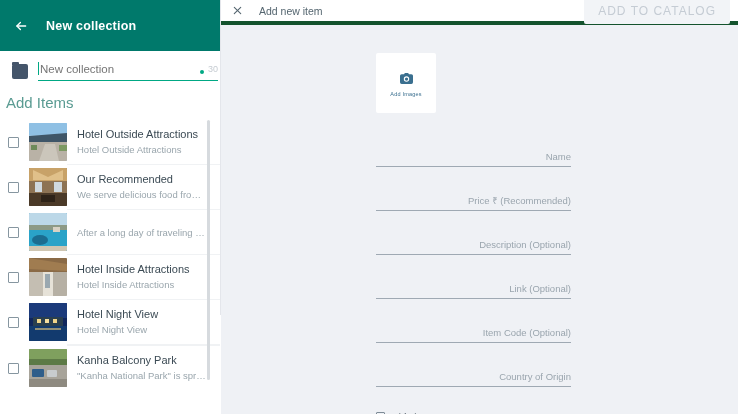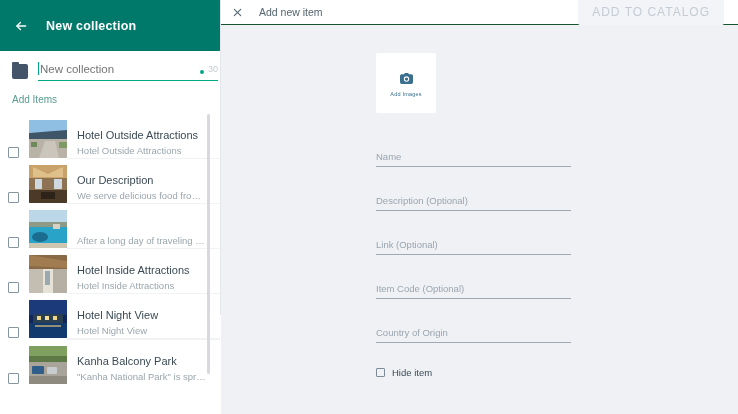--- a/index.html
+++ b/index.html
@@ -88,34 +88,34 @@
     display: flex; align-items: flex-end; gap: 4px;
     margin-left: 6px;
   }
   #counter-dot {
     width: 4px; height: 4px; border-radius: 50%;
     background: #00a884;
   }
   #counter-text { font-size: 9px; color: #c6ccd2; }
 
   #add-items-label {
-    font-size: 10px;
+    font-size: 15px;
     color: #5a9b92;
-    padding: 13px 0 9px 12px;
+    padding: 13px 0 9px 6px;
   }
 
   
   #item-list {
     position: relative;
     height: 308px;
     overflow: hidden;
   }
   .item-row {
     display: flex;
-    align-items: flex-end;
+    align-items: center;
     height: 44px;
     padding-left: 8px;
     cursor: pointer;
   }
   .item-row .checkbox {
     width: 11px; height: 11px;
     border: 1.3px solid #8696a0;
     border-radius: 1px;
     flex: 0 0 11px;
     margin-right: 10px;
@@ -167,22 +167,22 @@
     flex: 1;
     height: 414px;
     background: #eff1f5;
     position: relative;
   }
   #right-header {
     height: 25px;
     background: #ffffff;
     display: flex;
     align-items: center;
-    padding: 0 14px 0 10px;
-    border-bottom: 1px solid #14532d;
+    padding: 0 8px 0 10px;
+    border-bottom: 4px solid #14532d;
   }
   #close-icon {
     width: 12px; height: 12px;
     display: flex; align-items: center; justify-content: center;
     color: #54656f;
     cursor: pointer;
   }
   #right-header-title {
     font-size: 10.5px;
     color: #54656f;
@@ -235,20 +235,21 @@
   .field input {
     width: 100%;
     border: none;
     border-bottom: 1px solid #9fa9b3;
     outline: none;
     background: transparent;
     font-family: "Liberation Sans", sans-serif;
     font-size: 9.5px;
     color: #3b4a54;
     padding: 0 0 4px 0;
+    text-align: right;
   }
   .field input::placeholder { color: #9aa5ae; }
 
   #hide-item-block {
     margin-left: 155px;
     width: 200px;
     margin-top: 2px;
     display: flex;
     gap: 7px;
   }
@@ -327,21 +328,21 @@
             <rect y="0" width="38" height="13" fill="#c8a268"></rect>
             <path d="M4 2 L19 9 L34 2 L34 12 L4 12 Z" fill="#e0c08a"></path>
             <rect x="0" y="13" width="38" height="12" fill="#8d7354"></rect>
             <rect x="6" y="14" width="7" height="10" fill="#cfd8de"></rect>
             <rect x="25" y="14" width="8" height="10" fill="#cfd8de"></rect>
             <rect x="0" y="25" width="38" height="13" fill="#4b3a28"></rect>
             <rect x="12" y="27" width="14" height="7" fill="#2e2318"></rect>
           </svg>
         </div>
         <div class="item-text">
-          <div class="item-title">Our Description</div>
+          <div class="item-title">Our Recommended</div>
           <div class="item-sub">We serve delicious food from the local ...</div>
         </div>
       </div>
       <div class="item-divider"></div>
 
       <div class="item-row">
         <div class="checkbox"></div>
         <div class="thumb">
           <svg viewBox="0 0 38 38" preserveAspectRatio="none">
             <rect width="38" height="38" fill="#1f8fb8"></rect>
@@ -451,20 +452,23 @@
           </svg>
         </span>
         <span id="add-image-label">Add Images</span>
       </div>
 
       <div id="fields">
         <div class="field">
           <input type="text" placeholder="Name" style="">
         </div>
         <div class="field">
+          <input type="text" placeholder="Price ₹ (Recommended)" style="">
+        </div>
+        <div class="field">
           <input type="text" placeholder="Description (Optional)" style="">
         </div>
         <div class="field">
           <input type="text" placeholder="Link (Optional)" style="">
         </div>
         <div class="field">
           <input type="text" placeholder="Item Code (Optional)" style="">
         </div>
         <div class="field">
           <input type="text" placeholder="Country of Origin" style="">

